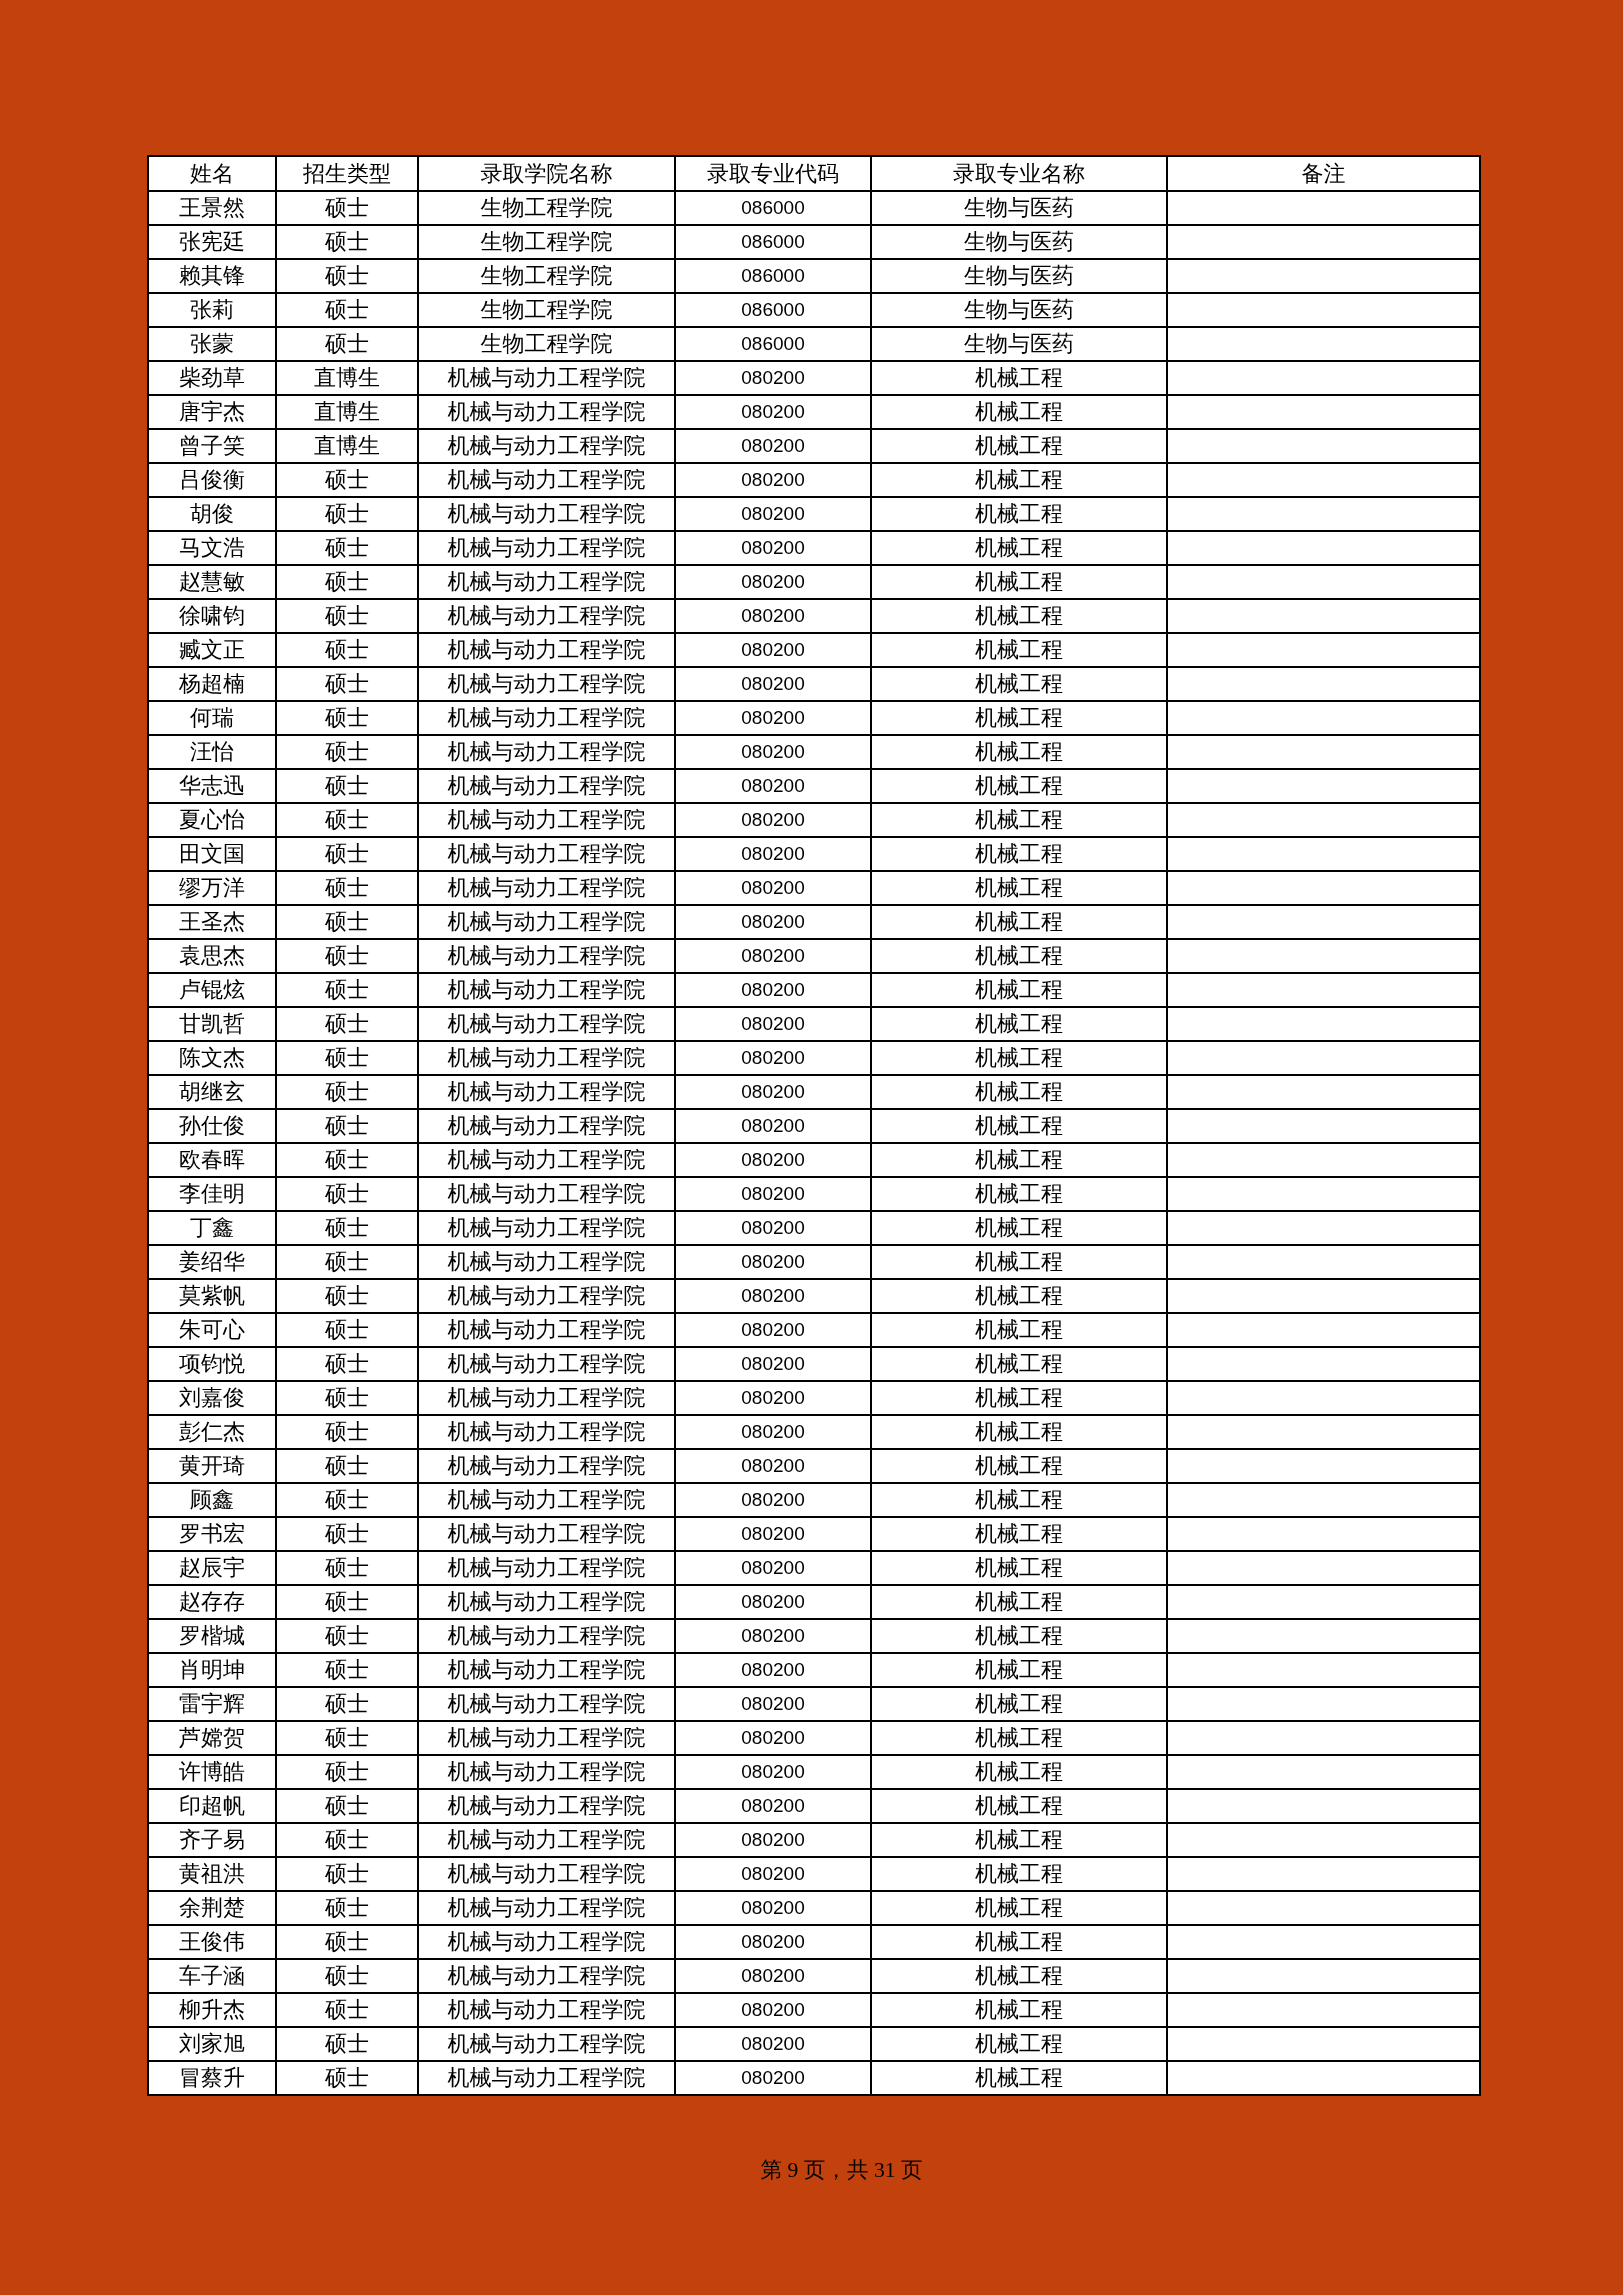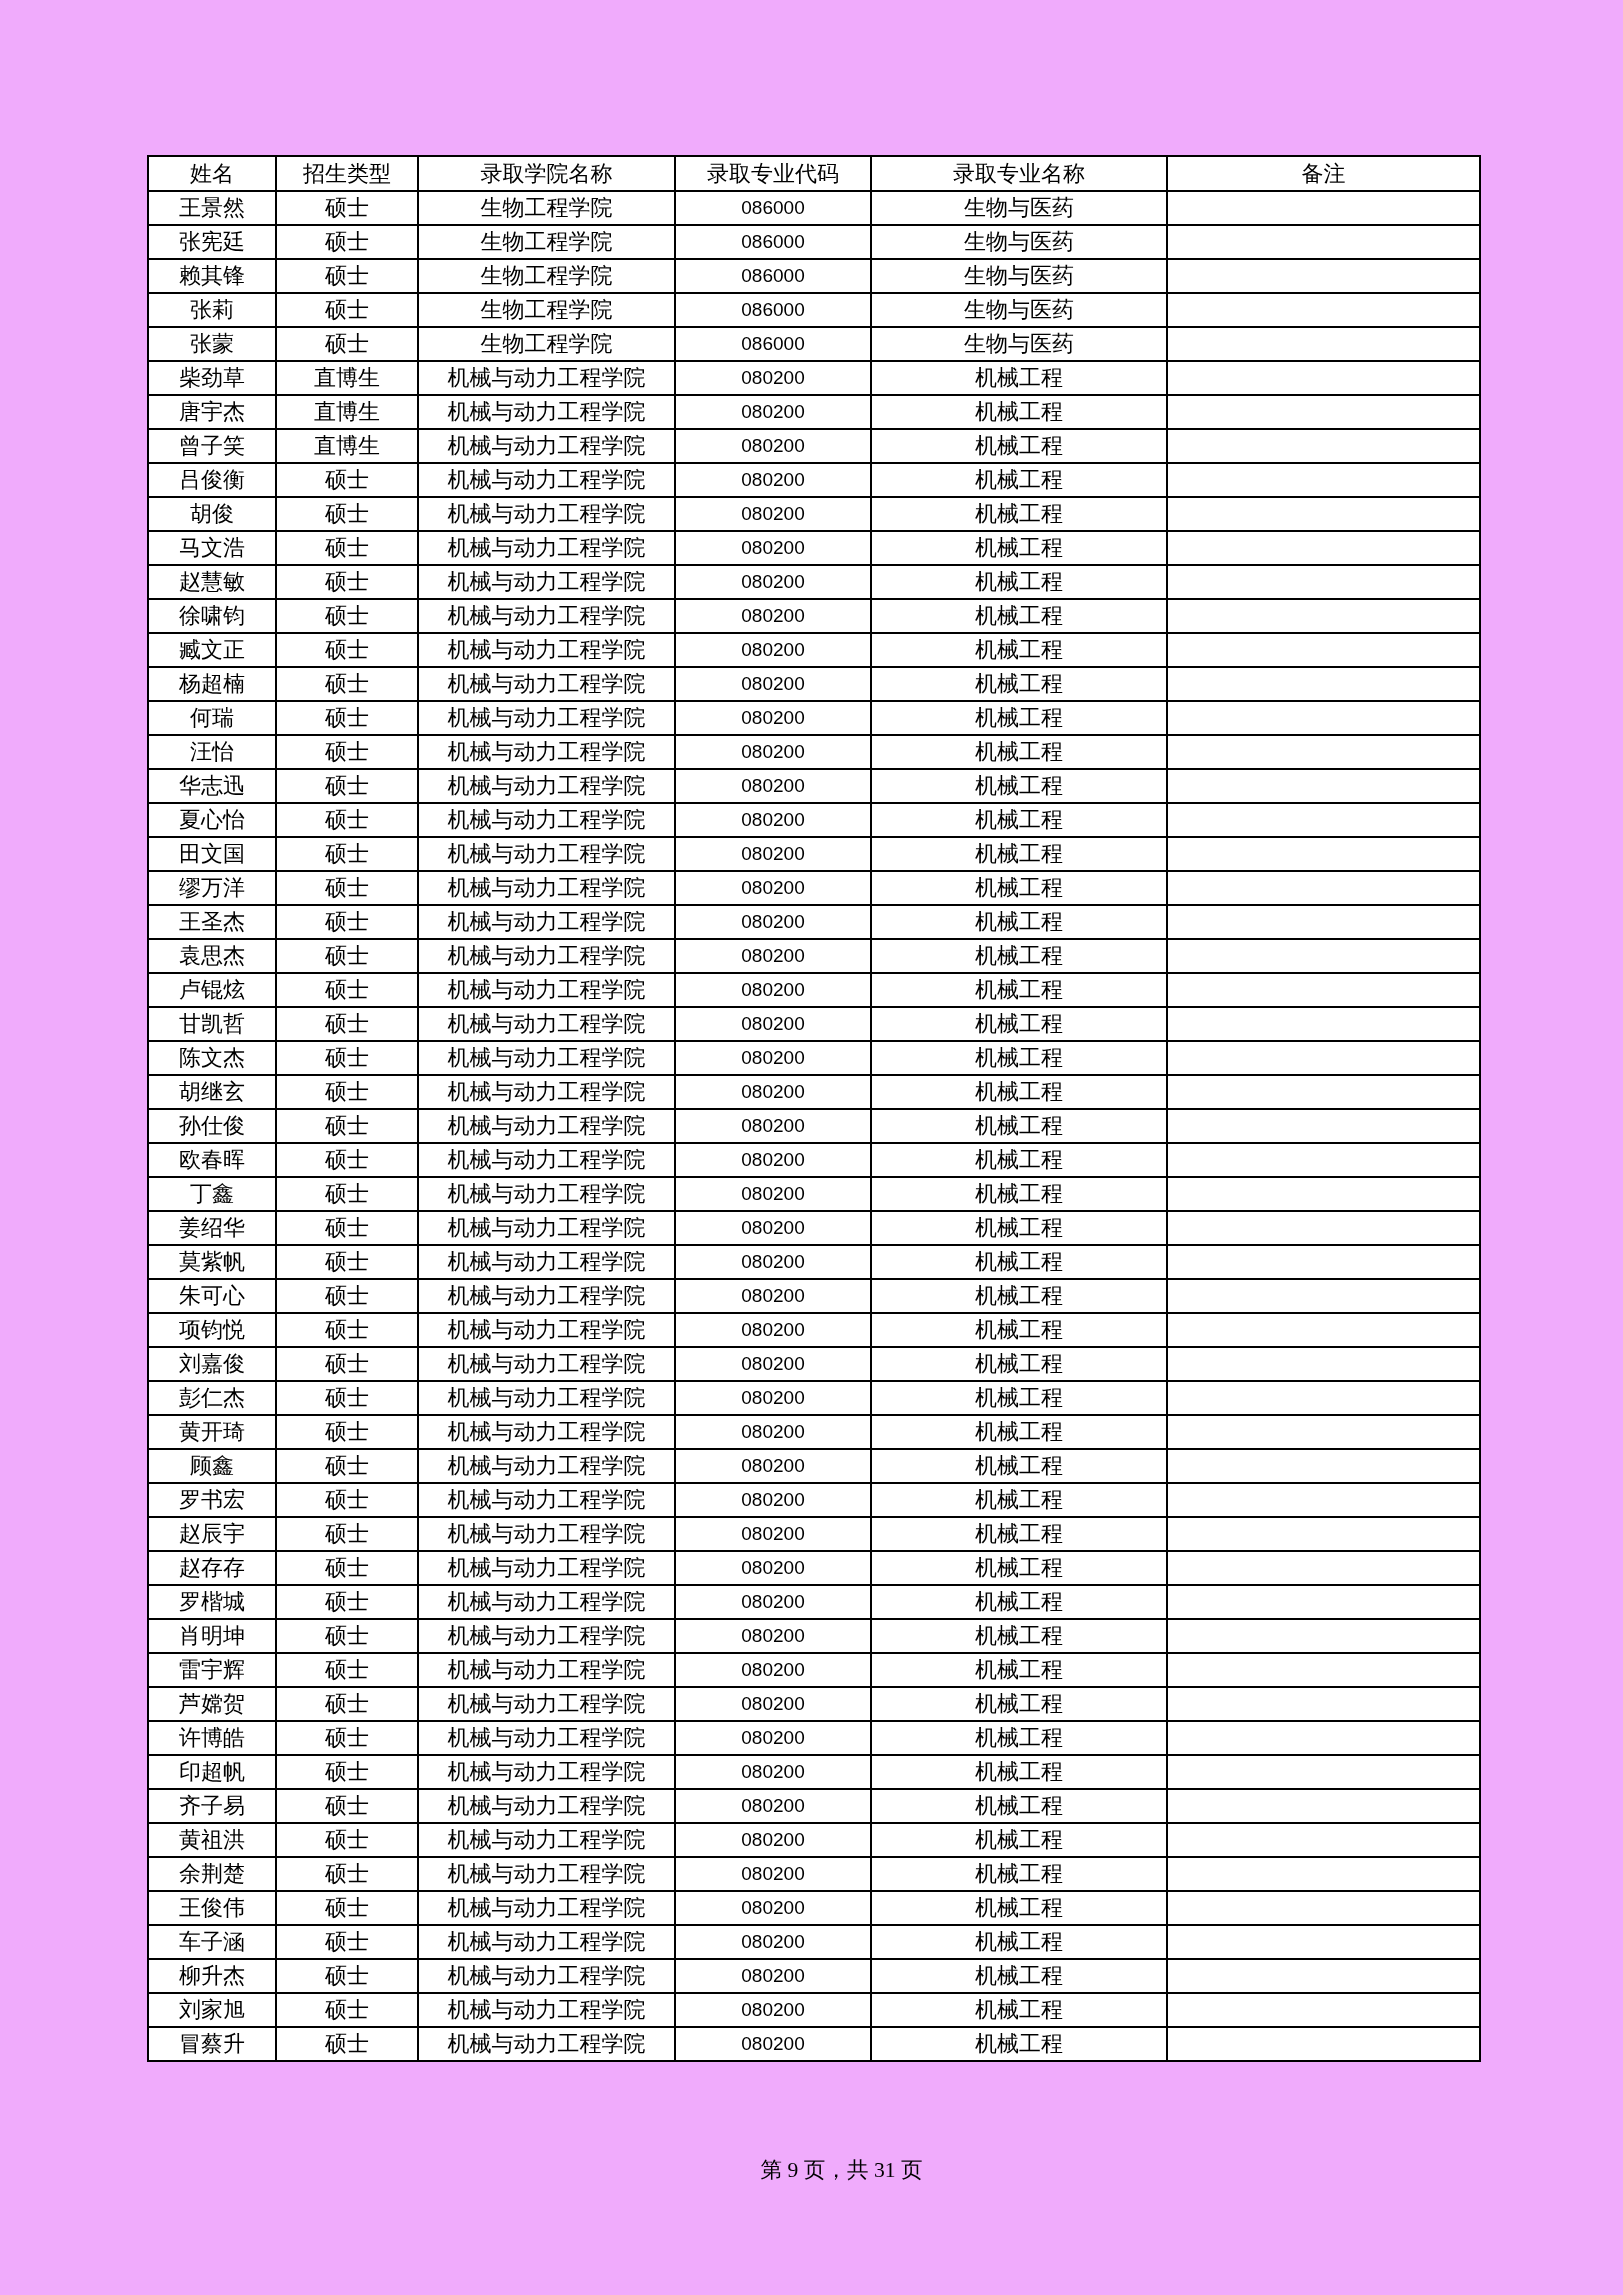--- a/index.html
+++ b/index.html
@@ -4,21 +4,21 @@
 <style>
   html, body {
     margin: 0;
     padding: 0;
     background: #ffffff;
   }
   .page {
     position: relative;
     width: 1623px;
     height: 2295px;
-    background: #f0abfc;
+    background: #c2410c;
     font-family: "Liberation Serif", "DejaVu Serif", serif;
     color: #000000;
   }
   table.admission-table {
     position: absolute;
     left: 147px;
     top: 155px;
     width: 1331px;
     border-collapse: collapse;
     table-layout: fixed;
@@ -308,20 +308,28 @@
         </tr>
         <tr>
           <td>欧春晖</td>
           <td>硕士</td>
           <td>机械与动力工程学院</td>
           <td class="code-cell">080200</td>
           <td>机械工程</td>
           <td></td>
         </tr>
         <tr>
+          <td>李佳明</td>
+          <td>硕士</td>
+          <td>机械与动力工程学院</td>
+          <td class="code-cell">080200</td>
+          <td>机械工程</td>
+          <td></td>
+        </tr>
+        <tr>
           <td>丁鑫</td>
           <td>硕士</td>
           <td>机械与动力工程学院</td>
           <td class="code-cell">080200</td>
           <td>机械工程</td>
           <td></td>
         </tr>
         <tr>
           <td>姜绍华</td>
           <td>硕士</td>

